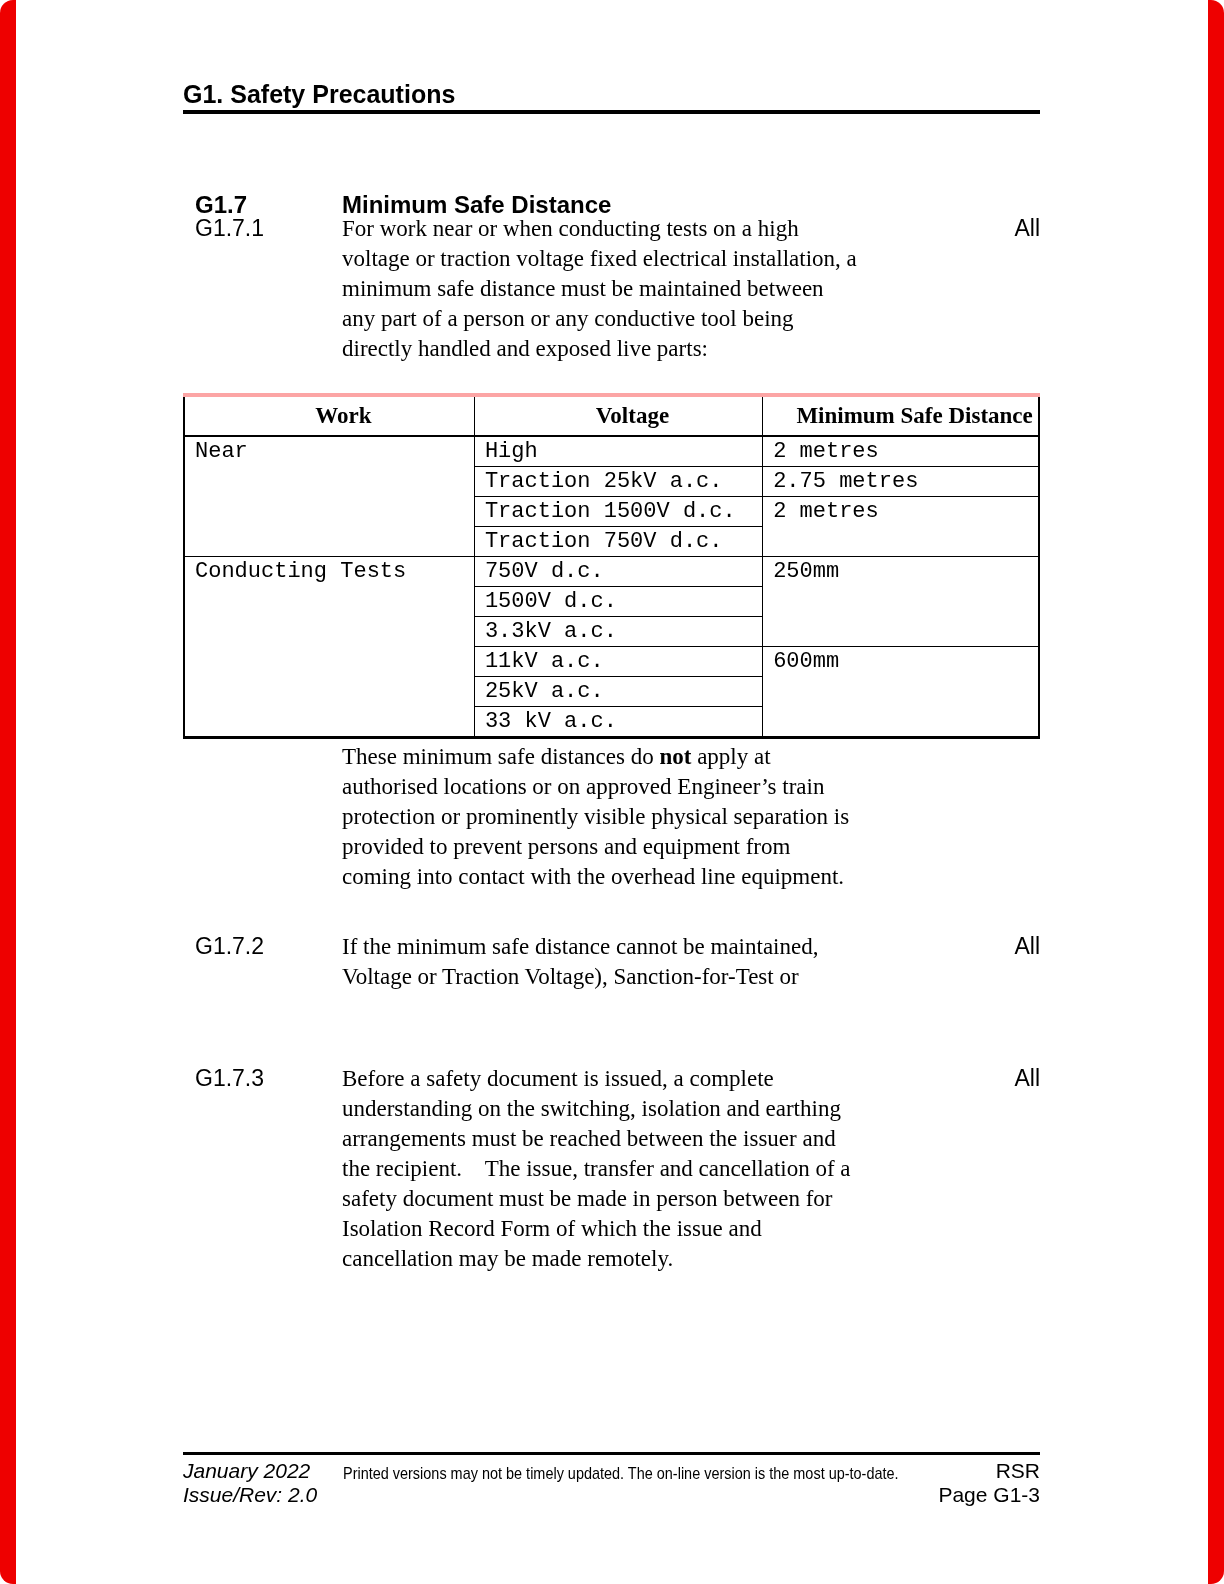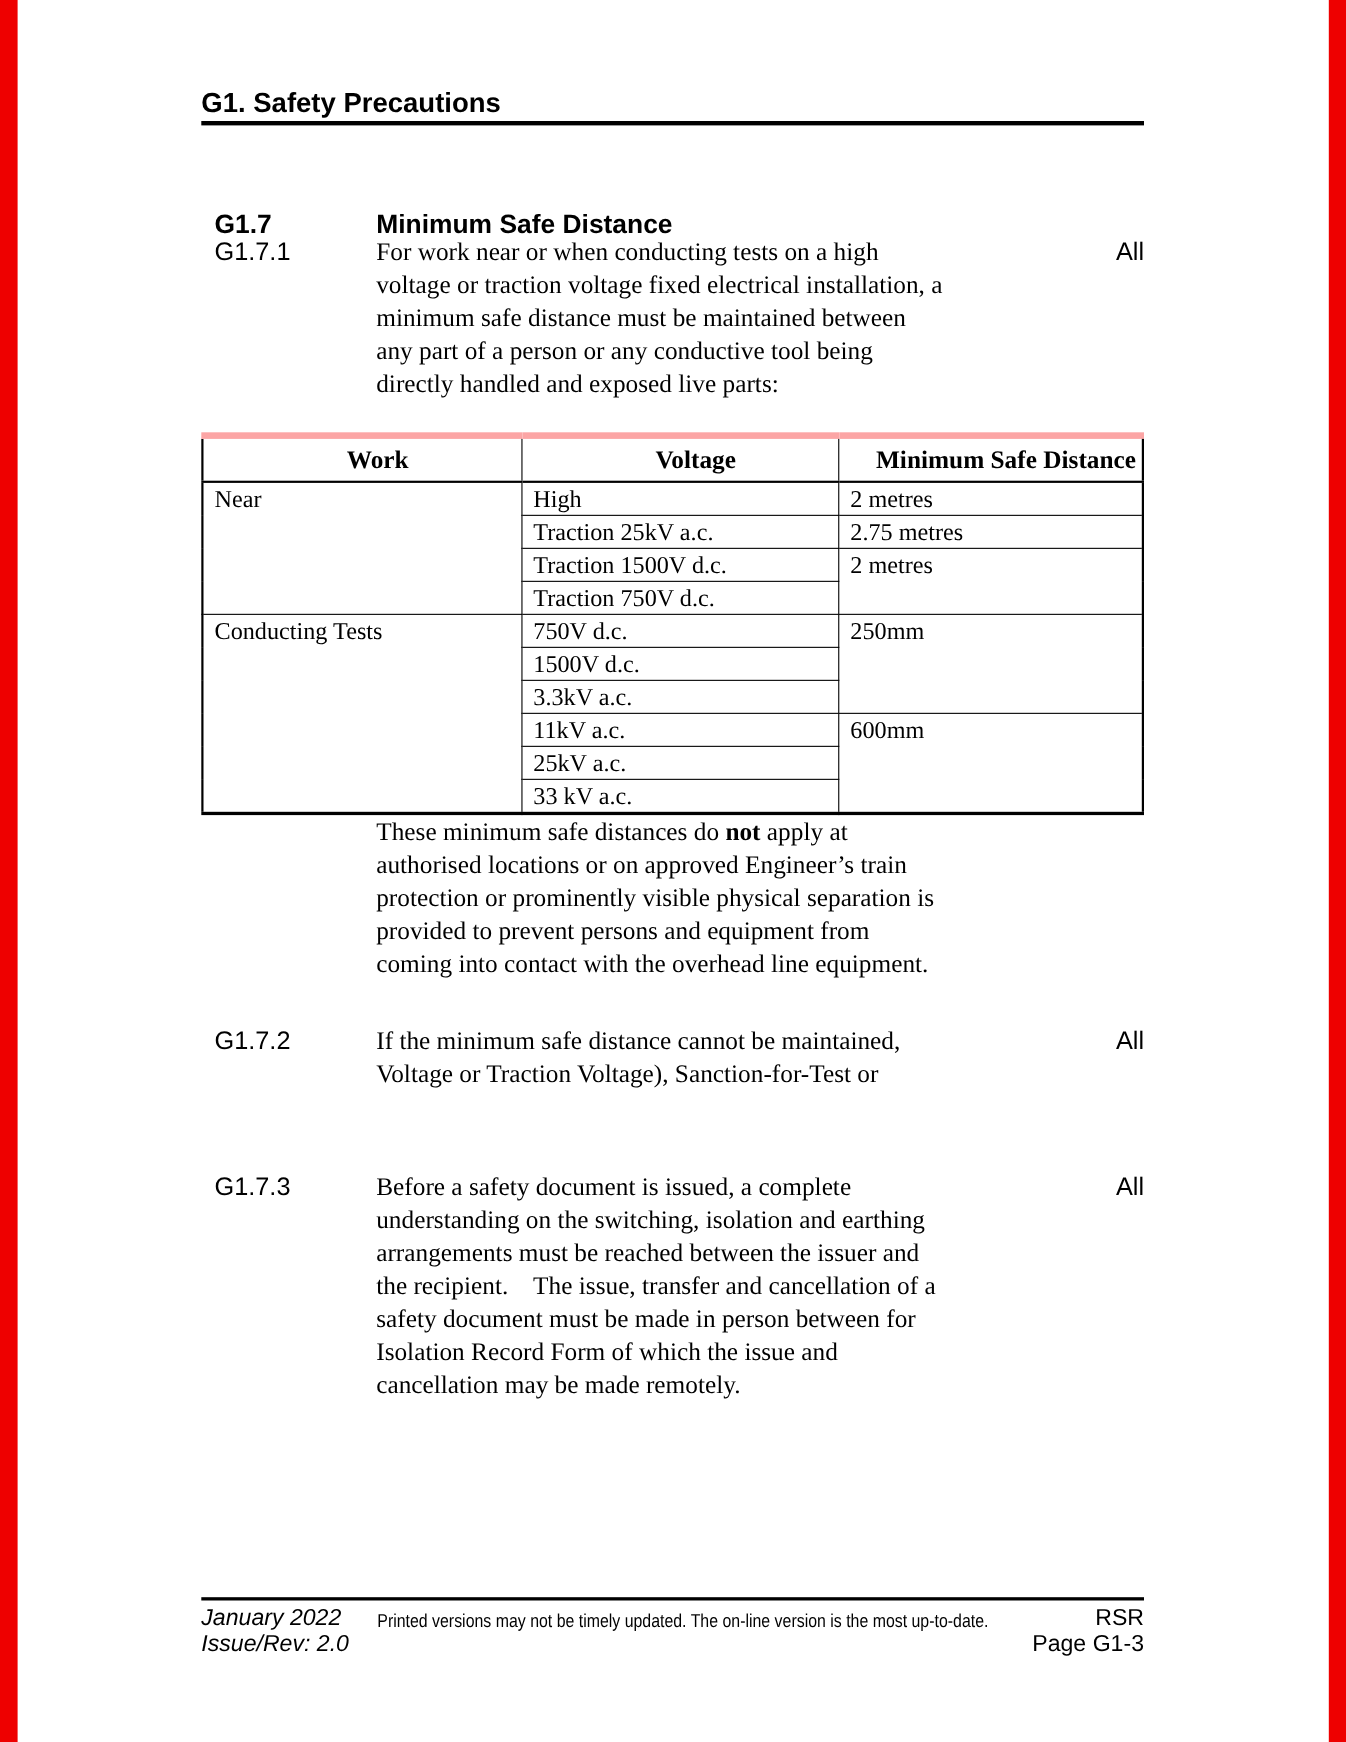--- a/index.html
+++ b/index.html
@@ -3,20 +3,21 @@
 <meta charset="utf-8">
 <style>
   html,body{margin:0;padding:0;background:#ffffff;}
   .page{
     position:relative;
     width:1224px;height:1584px;
     background:#ffffff;
     overflow:hidden;
     font-family:"Liberation Serif", serif;
     color:#000;
+    border-radius:13px;
   }
   .edge-bar{
     position:absolute;top:0;bottom:0;width:16px;
     background:var(--edge-red,#ee0000);
   }
   .edge-bar.left{left:0;}
   .edge-bar.right{right:0;}
 
   
   .doc-header{
@@ -69,23 +70,23 @@
     vertical-align:top;
     padding:2px 10px 1px 10px;
     text-align:left;
   }
   table.msd th{
     font-size:23px;font-weight:bold;text-align:center;
     padding:6px 4px;
     border-bottom:2px solid #000;
   }
   table.msd{border:2px solid #000;border-bottom:3px solid #000;}
-  table.msd th{border-top:6px solid #fca5a5;padding-left:32px;}
+  table.msd th{border-top:4px solid #fca5a5;padding-left:32px;}
   col.c1{width:291px;} col.c2{width:289px;} col.c3{width:277px;}
-  table.msd td{height:26px;}
+  table.msd td{height:26px;font-family:Liberation Mono, monospace;}
 
   
   .footer-rule{
     position:absolute;left:183px;top:1452px;width:857px;height:3px;background:#000;
   }
   .footer{
     position:absolute;left:183px;top:1459px;width:857px;
     font-family:"Liberation Sans", sans-serif;font-size:21px;line-height:24px;
   }
   .footer .left{position:absolute;left:0;top:0;font-style:italic;}

